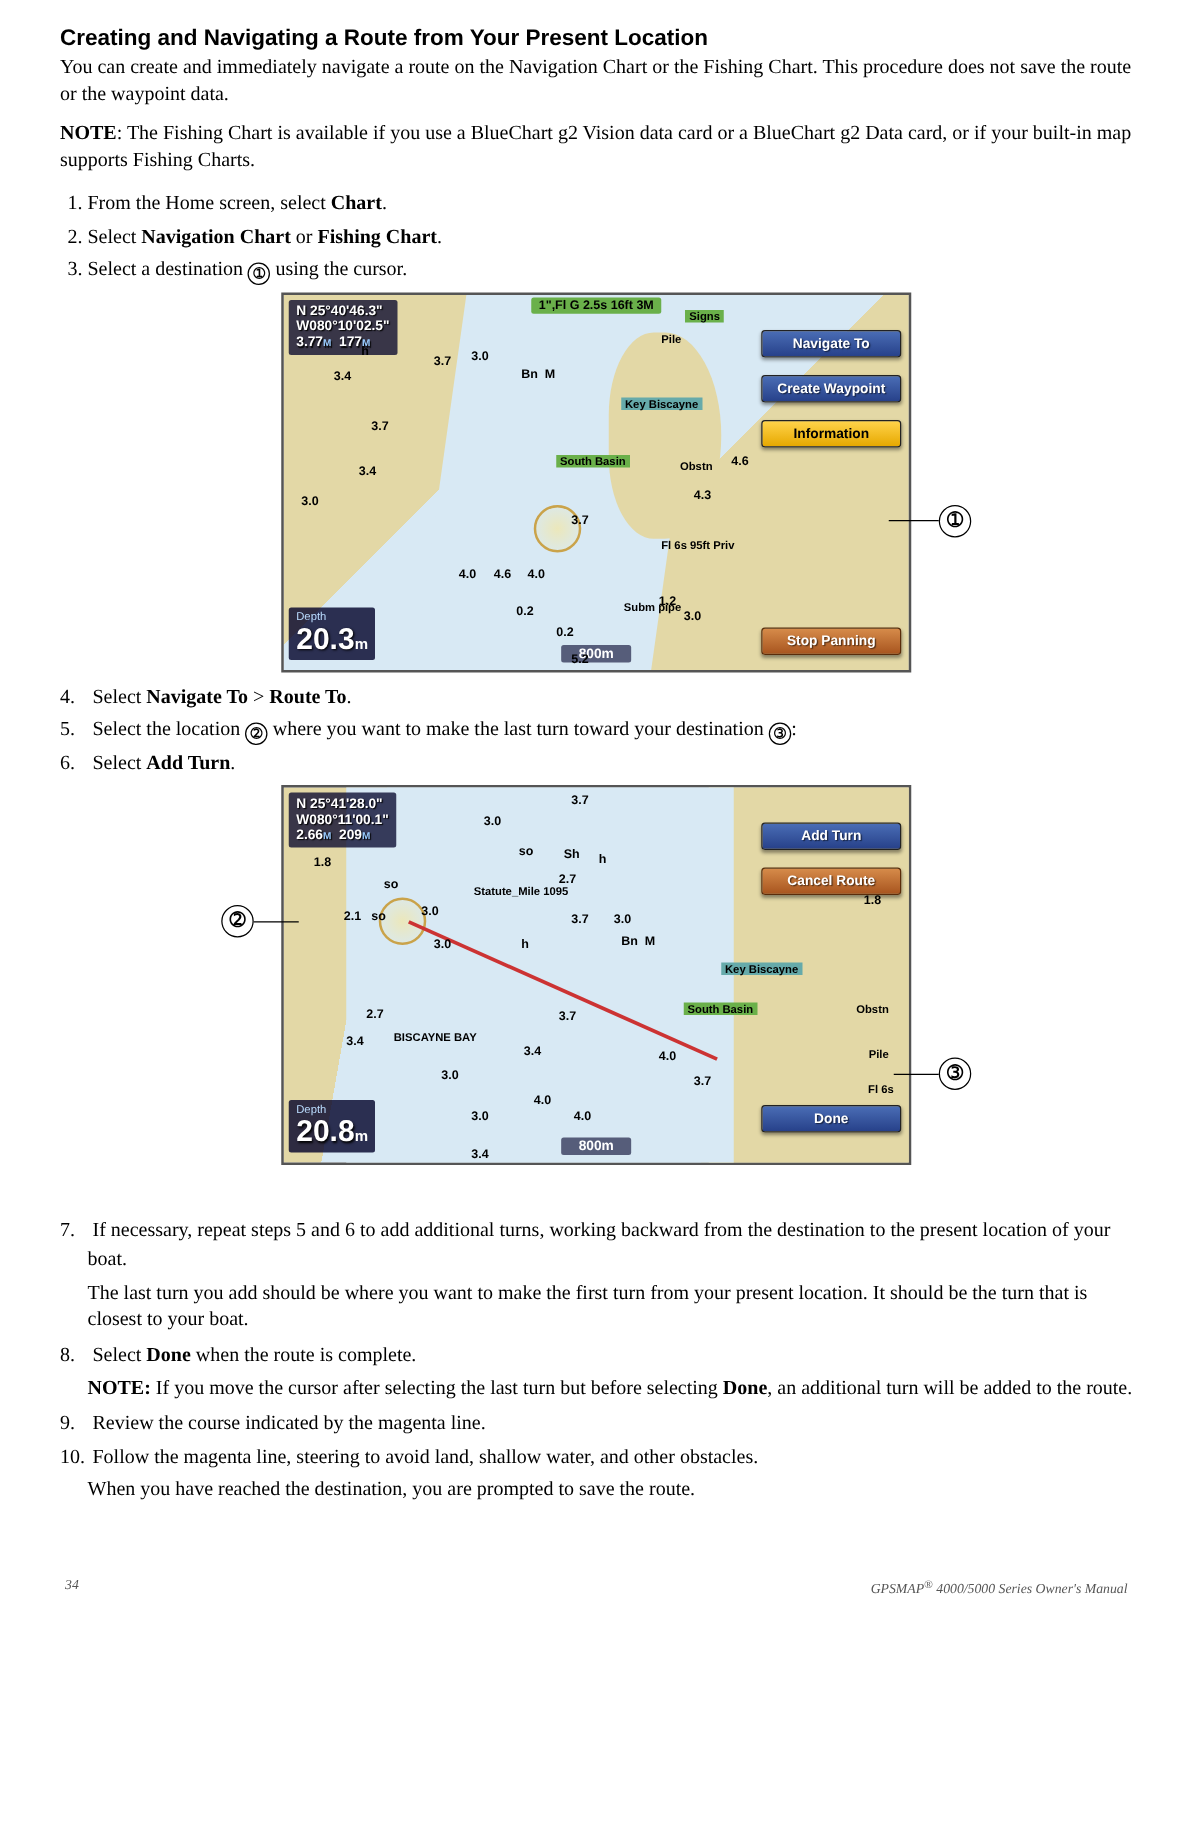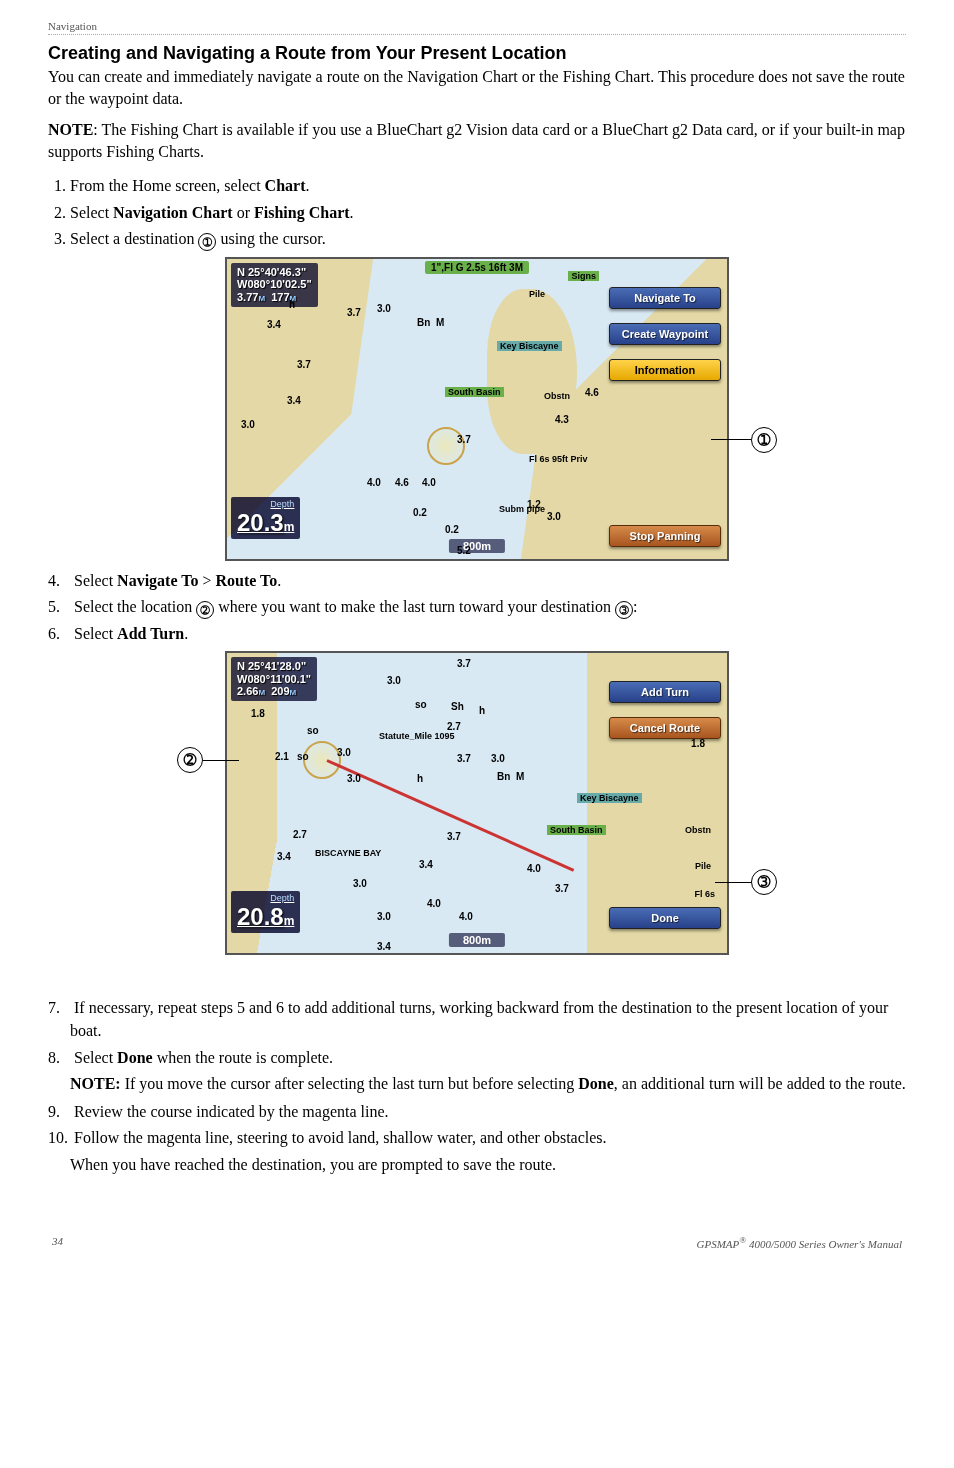--- a/index.html
+++ b/index.html
@@ -116,29 +116,28 @@
     font-size: 11px;
     font-weight: bold;
     padding: 3px 6px;
     text-align: left;
     line-height: 1.15;
     border-radius: 2px;
     text-shadow: 1px 1px 1px #000;
   }
   .depth-box {
     position: absolute;
-    bottom: 20px;
+    bottom: 8px;
     left: 4px;
     background: rgba(0,0,40,0.8);
     color: #fff;
     font-family: Arial, sans-serif;
     padding: 2px 6px;
     border-radius: 2px;
-    text-align: right;
-    text-decoration: underline;
+    text-align: left;
   }
   .depth-box .lbl { font-size: 9px; color: #bdf; display: block; }
   .depth-box .val { font-size: 24px; font-weight: bold; text-shadow: 1px 1px 2px #000; }
   .depth-box .unit { font-size: 12px; font-weight: bold; }
   .side-btn {
     position: absolute;
     right: 6px;
     color: #fff;
     font-family: Arial, sans-serif;
     font-size: 11px;
@@ -219,21 +218,20 @@
   }
   .key-band { position:absolute; background:#6aa; font-family:Arial,sans-serif; font-size:9px; font-weight:bold; padding:0 3px; color:#000;}
   .water-patch {position:absolute; background:#d8e9f4;}
   .land-patch {position:absolute; background:#e3d8a6;}
 </style>
 </head>
 <body>
 
 <div class="page">
 
-  <div class="header-line">Navigation</div>
 
   <h2 class="section-title">Creating and Navigating a Route from Your Present Location</h2>
 
   <p class="body-text">You can create and immediately navigate a route on the Navigation Chart or the Fishing Chart. This procedure does not save the route or the waypoint data.</p>
 
   <p class="note-text">
     <strong>NOTE</strong><span>: The Fishing Chart is available if you use a BlueChart g2 Vision data card or a BlueChart g2 Data card, or if your built-in map supports Fishing Charts.</span>
   </p>
 
   <ol class="steps">
@@ -253,21 +251,21 @@
       <div class="water-patch" style="left:25%; top:0; width:38%; height:100%; transform:skewX(-8deg);"></div>
       <div class="land-patch" style="left:52%; top:10%; width:18%; height:55%; border-radius:40% 50% 50% 40%;"></div>
       <div class="chart-strip">1",Fl G 2.5s 16ft 3M</div>
 
       <div class="gps-coord-box">
         <span>N  25°40'46.3"</span><br>
         <span>W080°10'02.5"</span><br>
         <span>3.77</span><span style="font-size:8px;color:#9cf;">M</span>&nbsp;&nbsp;<span>177</span><span style="font-size:8px;color:#9cf;">M</span>
       </div>
 
-      <div class="chart-label-sm" style="top:12px; right:128px; background:#6ab04a; padding:0 3px;">Signs</div>
+      <div class="chart-label-sm" style="top:12px; right:148px; background:#6ab04a; padding:0 3px;">Signs</div>
 
       <div class="side-btn btn-blue" style="top:28px;">Navigate To</div>
       <div class="side-btn btn-blue" style="top:64px;">Create Waypoint</div>
       <div class="side-btn btn-yellow" style="top:100px;">Information</div>
       <div class="side-btn btn-brown" style="bottom:12px;">Stop Panning</div>
 
       <div class="depth-box">
         <span class="lbl">Depth</span>
         <span class="val">20.3</span><span class="unit">m</span>
       </div>
@@ -389,20 +387,21 @@
     </div>
     <div class="side-callout" style="right:0; top:218px;">
       <div class="line" style="width:36px;"></div>
       <div class="circ">➂</div>
     </div>
   </div>
 
   <ol class="steps continue-list-7" style="padding-left:22px;margin-top:41px;">
     <li>
       <span>If necessary, repeat steps 5 and 6 to add additional turns, working backward from the destination to the present location of your boat.</span>
+      <div class="sub-text">The last turn you add should be where you want to make the first turn from your present location. It should be the turn that is closest to your boat.</div>
     </li>
     <li>
       <span>Select </span><strong>Done</strong><span> when the route is complete.</span>
       <div class="sub-text">
         <strong>NOTE:</strong><span> If you move the cursor after selecting the last turn but before selecting </span><strong>Done</strong><span>, an additional turn will be added to the route.</span>
       </div>
     </li>
     <li>
       <span>Review the course indicated by the magenta line.</span>
     </li>

